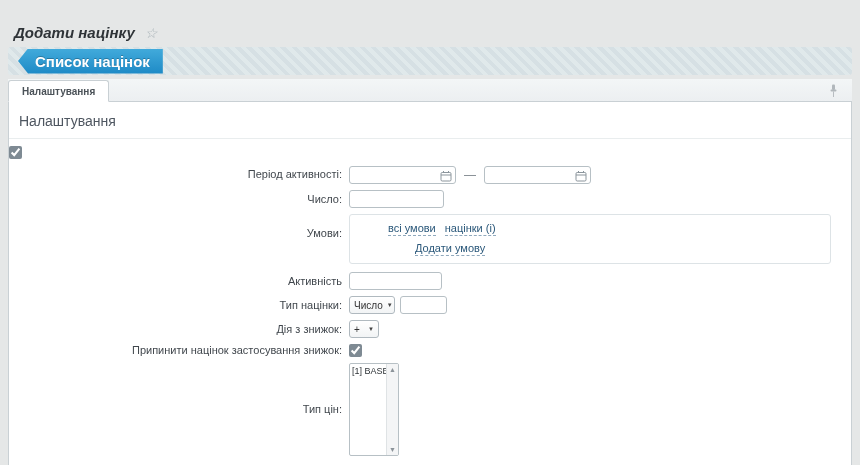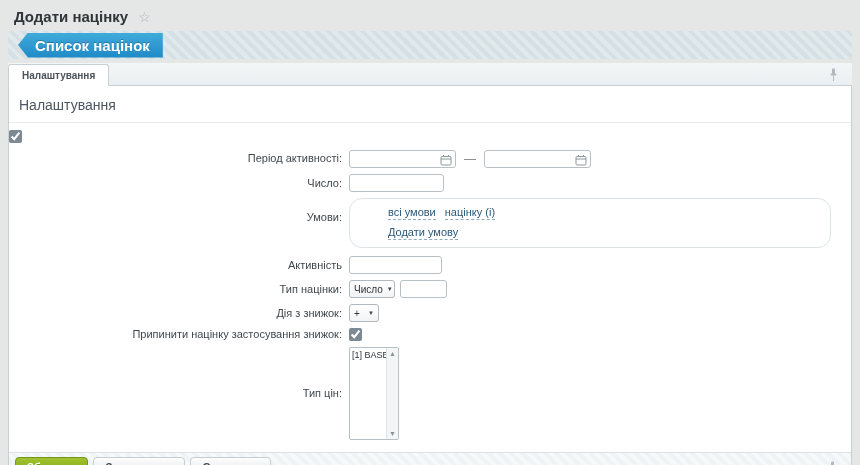--- a/index.html
+++ b/index.html
@@ -5,21 +5,21 @@
   * { margin:0; padding:0; box-sizing:border-box; }
   html,body { width:860px; height:465px; overflow:hidden; }
   body {
     font-family:"Liberation Sans", sans-serif;
     background:#e5e7e7;
     color:#43484e;
   }
   .canvas { position:relative; width:860px; height:465px; }
 
   
-  .title-row { display:flex; align-items:center; gap:10px; padding:8px 14px 6px; }
+  .title-row { display:flex; align-items:center; gap:10px; padding:24px 14px 6px;font-style:italic; }
   .page-title { font-size:15px; font-weight:bold; color:#2f3438; }
   .fav-star { font-size:14px; color:#a9b3b8; line-height:1; cursor:pointer; }
 
   
   .toolbar {
     margin:0 8px; height:28px; border-radius:3px;
     background:repeating-linear-gradient(45deg,#e0e9eb 0 4px,#d6e0e4 4px 8px);
     display:flex; align-items:center; padding:0 6px;
   }
   .btn-list {
@@ -83,29 +83,29 @@
   .fake-select {
     display:inline-flex; align-items:center; justify-content:space-between;
     height:18px; border:1px solid #b0b9bf; border-radius:3px; background:linear-gradient(#fff,#f2f4f5);
     font-size:10px; color:#333; padding:0 4px; cursor:pointer; gap:4px;
   }
   .fake-select .arrow { font-size:6px; color:#444; }
   .sel-type { width:46px; }
   .sel-action { width:30px; }
 
   .cond-box {
-    width:482px; border:1px solid #dde3e6; border-radius:13px;
+    width:482px; border:1px solid #dde3e6; border-radius:3px;
     padding:7px 8px 7px 38px; background:#fff;
   }
   .cond-line { display:flex; gap:9px; }
   .cond-link {
     font-size:11px; color:#2b587a; text-decoration:none;
     border-bottom:1px dashed #90a9bd; cursor:pointer; line-height:13px;
   }
-  .cond-add { margin-top:6px; display:inline-block; }
+  .cond-add { margin-top:6px; display:inline-block;margin-left:27px; }
 
   .listbox {
     width:50px; height:93px; border:1px solid #b7c0c5; border-radius:2px;
     background:#fff; display:flex; overflow:hidden;
   }
   .listbox-opts { flex:1; overflow:hidden; padding-top:1px; }
   .listbox-opt { font-size:9px; color:#2f3438; padding:1px 2px; white-space:nowrap; cursor:pointer; }
   .listbox-scroll {
     width:12px; background:#f4f5f6; border-left:1px solid #dfe3e5;
     display:flex; flex-direction:column; justify-content:space-between; align-items:center;
@@ -202,21 +202,21 @@
           <input type="text" class="inp-name" value="" style="">
         </div>
       </div>
 
       <div class="frow" style="margin-bottom:8px;">
         <div class="flabel" style="padding-top:13px;">Умови:</div>
         <div class="fctrl">
           <div class="cond-box">
             <div class="cond-line">
               <a class="cond-link">всі умови</a>
-              <a class="cond-link">націнку (і)</a>
+              <a class="cond-link">націнки (і)</a>
             </div>
             <a class="cond-link cond-add">Додати умову</a>
           </div>
         </div>
       </div>
 
       <div class="frow center">
         <div class="flabel">Активність</div>
         <div class="fctrl">
           <input type="text" class="inp-priority" value="" style="">
@@ -238,21 +238,21 @@
         <div class="flabel">Дія з знижок:</div>
         <div class="fctrl">
           <div class="fake-select sel-action">
             <span>+</span>
             <span class="arrow">▼</span>
           </div>
         </div>
       </div>
 
       <div class="frow center">
-        <div class="flabel">Припинити націнку застосування знижок:</div>
+        <div class="flabel">Припинити націнок застосування знижок:</div>
         <div class="fctrl">
           <input type="checkbox" checked="checked" style="">
         </div>
       </div>
 
       <div class="frow center" style="margin-bottom:0;">
         <div class="flabel">Тип цін:</div>
         <div class="fctrl">
           <div class="listbox">
             <div class="listbox-opts">

